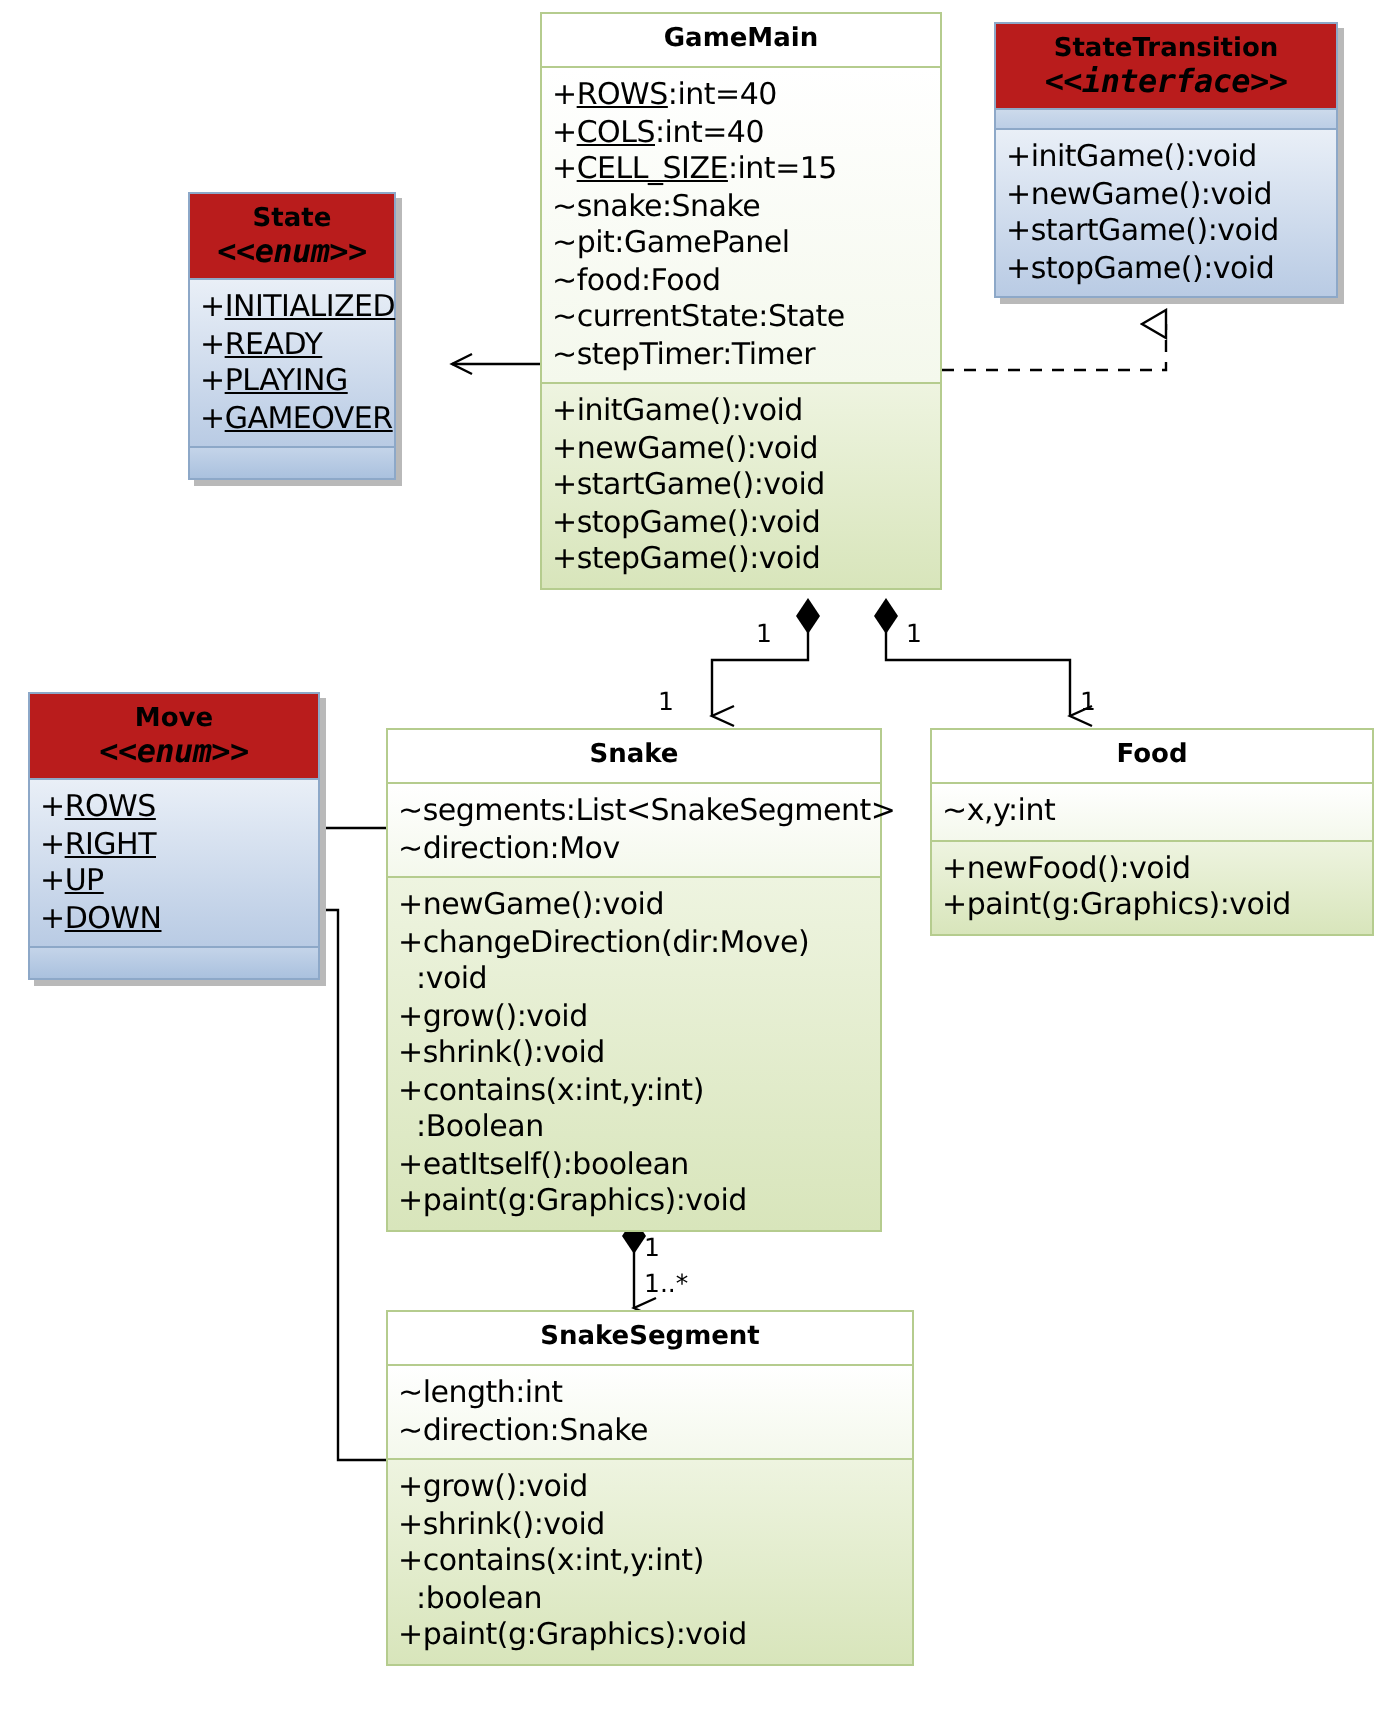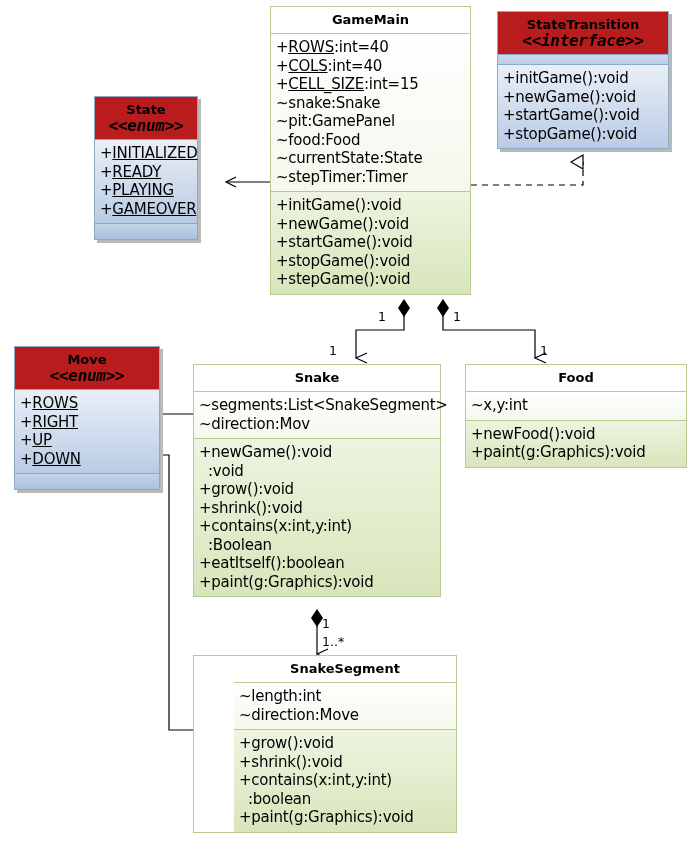--- a/index.html
+++ b/index.html
@@ -232,20 +232,21 @@
 </div>
 
 <div class="uml cls" style="left:193px; top:364px; width:248px;">
   <div class="hdr">Snake</div>
   <div class="comp attrs">
     <div class="row">~segments:List&lt;SnakeSegment&gt;</div>
     <div class="row">~direction:Mov</div>
   </div>
   <div class="comp ops">
     <div class="row">+newGame():void</div>
+    <div class="row">+changeDirection(dir:Move)</div>
     <div class="row">  :void</div>
     <div class="row">+grow():void</div>
     <div class="row">+shrink():void</div>
     <div class="row">+contains(x:int,y:int)</div>
     <div class="row">  :Boolean</div>
     <div class="row">+eatItself():boolean</div>
     <div class="row">+paint(g:Graphics):void</div>
   </div>
 </div>
 
@@ -253,25 +254,25 @@
   <div class="hdr">Food</div>
   <div class="comp attrs">
     <div class="row">~x,y:int</div>
   </div>
   <div class="comp ops">
     <div class="row">+newFood():void</div>
     <div class="row">+paint(g:Graphics):void</div>
   </div>
 </div>
 
-<div class="uml cls" style="left:193px; top:655px; width:264px;padding-left:40px;">
+<div class="uml cls" style="left:193px; top:655px; width:264px;">
   <div class="hdr">SnakeSegment</div>
   <div class="comp attrs">
     <div class="row">~length:int</div>
-    <div class="row">~direction:Move</div>
+    <div class="row">~direction:Snake</div>
   </div>
   <div class="comp ops">
     <div class="row">+grow():void</div>
     <div class="row">+shrink():void</div>
     <div class="row">+contains(x:int,y:int)</div>
     <div class="row">  :boolean</div>
     <div class="row">+paint(g:Graphics):void</div>
   </div>
 </div>
 

